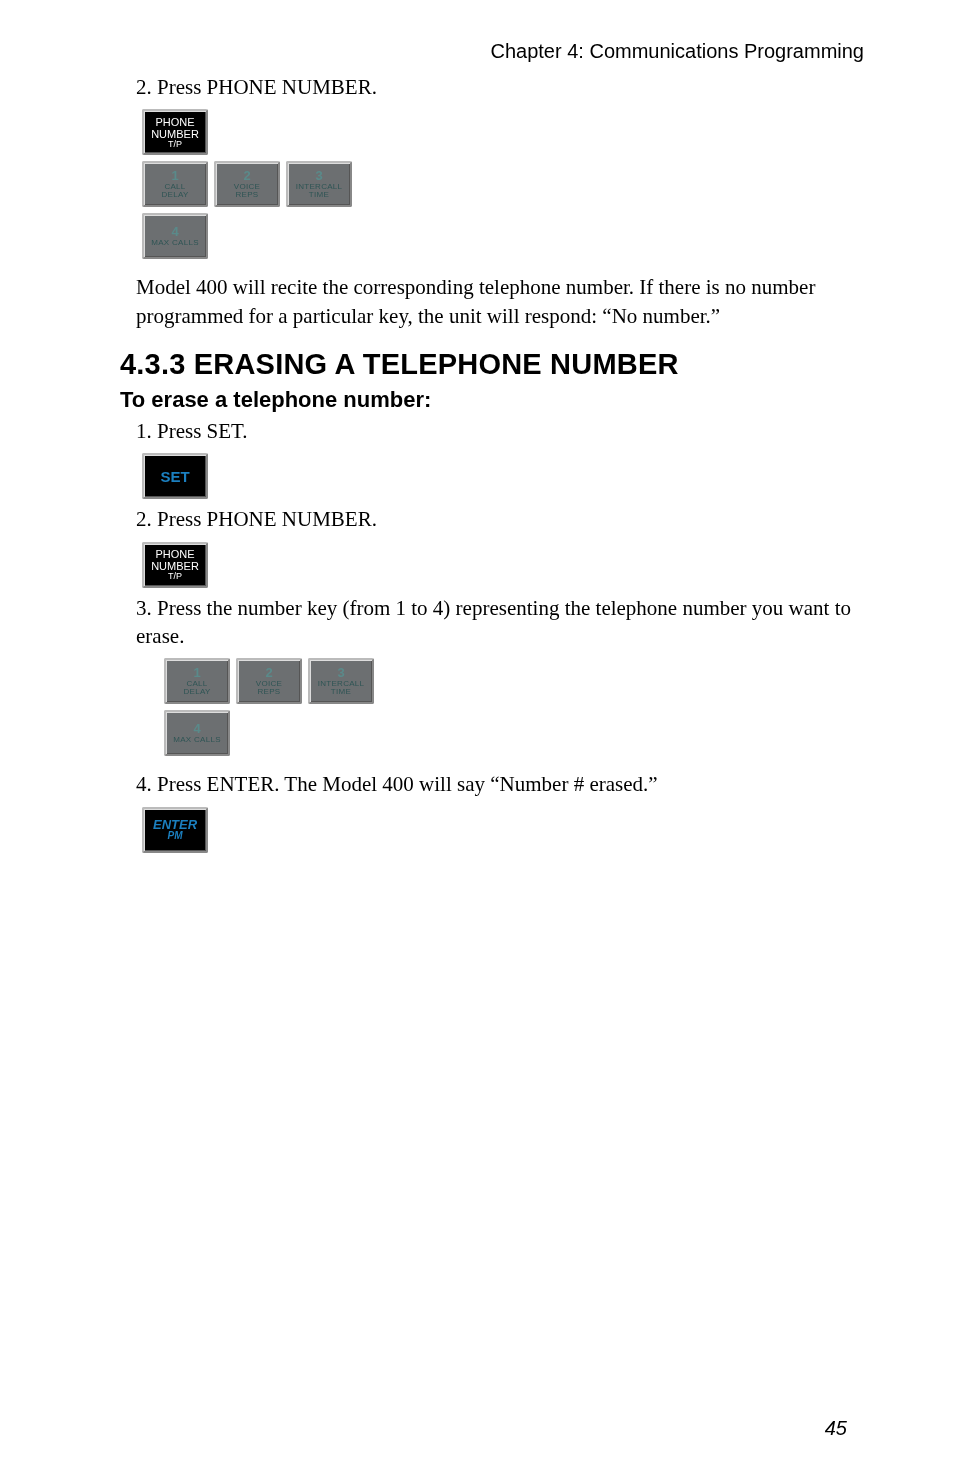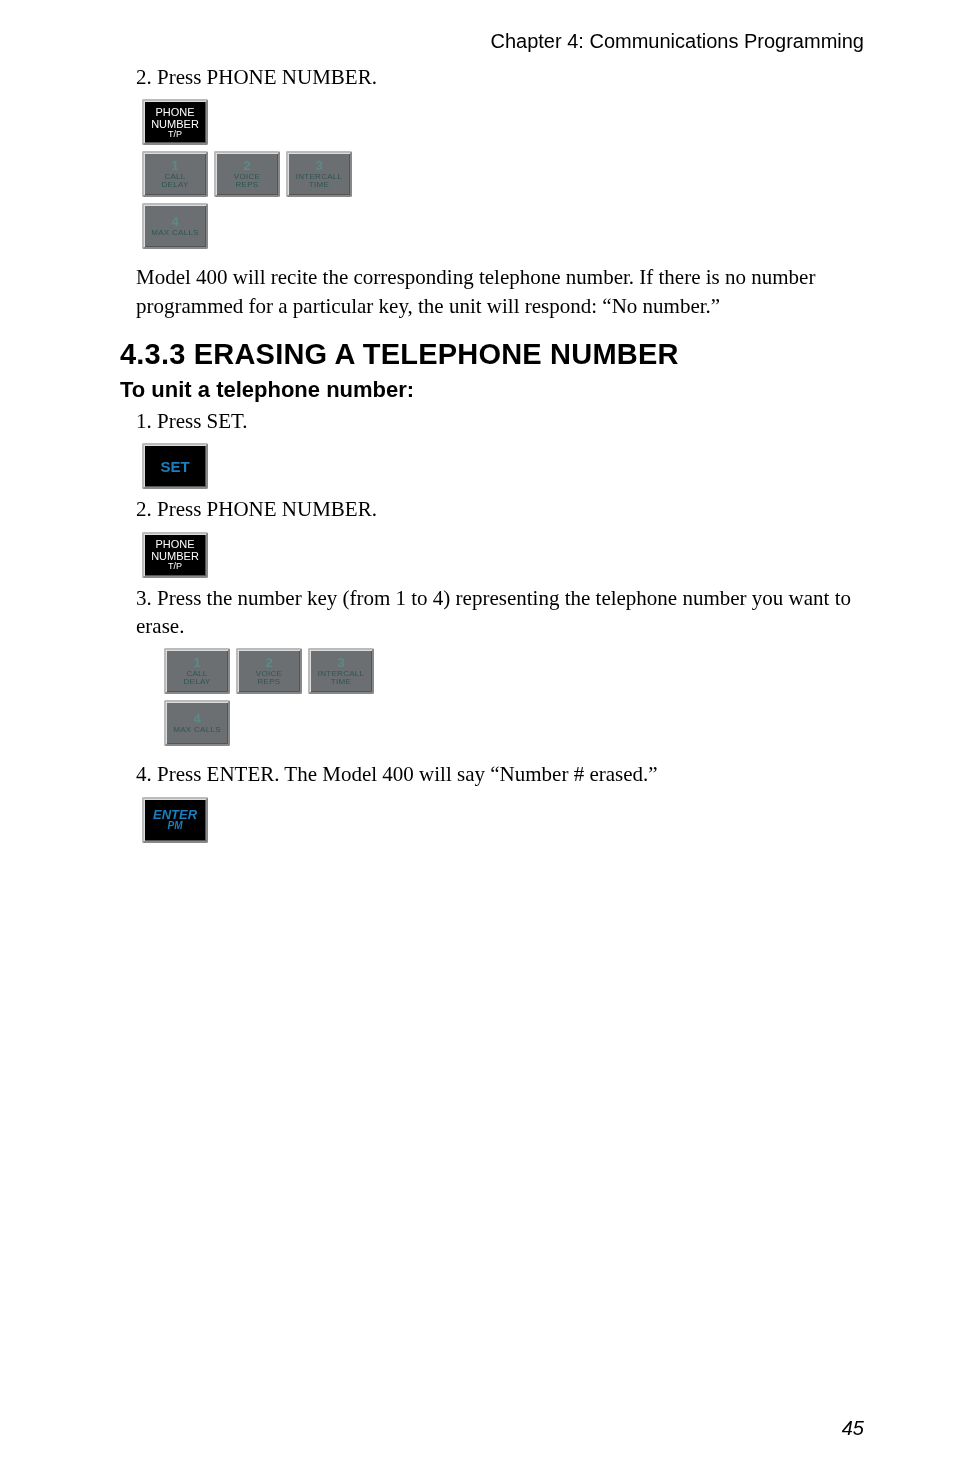--- a/index.html
+++ b/index.html
@@ -6,21 +6,21 @@
     margin: 0;
     padding: 0;
     font-family: Georgia, 'Times New Roman', serif;
     background: #fff;
     color: #000;
     width: 954px;
     min-height: 1475px;
     position: relative;
   }
   .page {
-    padding: 30px 90px 30px 120px;
+    padding: 40px 90px 30px 120px;
   }
   .chapter {
     font-family: Arial, Helvetica, sans-serif;
     font-size: 20px;
     text-align: right;
     margin-bottom: 10px;
   }
   .body-text {
     font-size: 21px;
     line-height: 1.35;
@@ -96,21 +96,21 @@
   }
   .sub-head {
     font-family: Arial, Helvetica, sans-serif;
     font-weight: bold;
     font-size: 22px;
     margin: 2px 0 2px 0;
   }
   .page-num {
     position: absolute;
     bottom: 35px;
-    right: 90px;
+    right: 107px;
     font-family: Arial, Helvetica, sans-serif;
     font-size: 20px;
     font-style: italic;
   }
 </style>
 </head>
 <body>
 
 <div class="page">
   <div class="chapter">Chapter 4: Communications Programming</div>
@@ -144,21 +144,21 @@
   <div class="key-row">
     <div class="key gray">
       <span class="num">4</span>
       <span class="sub">MAX CALLS</span>
     </div>
   </div>
 
   <p class="body-text" style="margin-top:14px">Model 400 will recite the corresponding telephone number. If there is no number programmed for a particular key, the unit will respond: “No number.”</p>
 
   <div class="section-head">4.3.3 ERASING A TELEPHONE NUMBER</div>
-  <div class="sub-head">To unit a telephone number:</div>
+  <div class="sub-head">To erase a telephone number:</div>
 
   <p class="body-text">1. Press SET.</p>
   <div class="key-row">
     <div class="key black set">
       <span>SET</span>
     </div>
   </div>
 
   <p class="body-text">2. Press PHONE NUMBER.</p>
   <div class="key-row">

